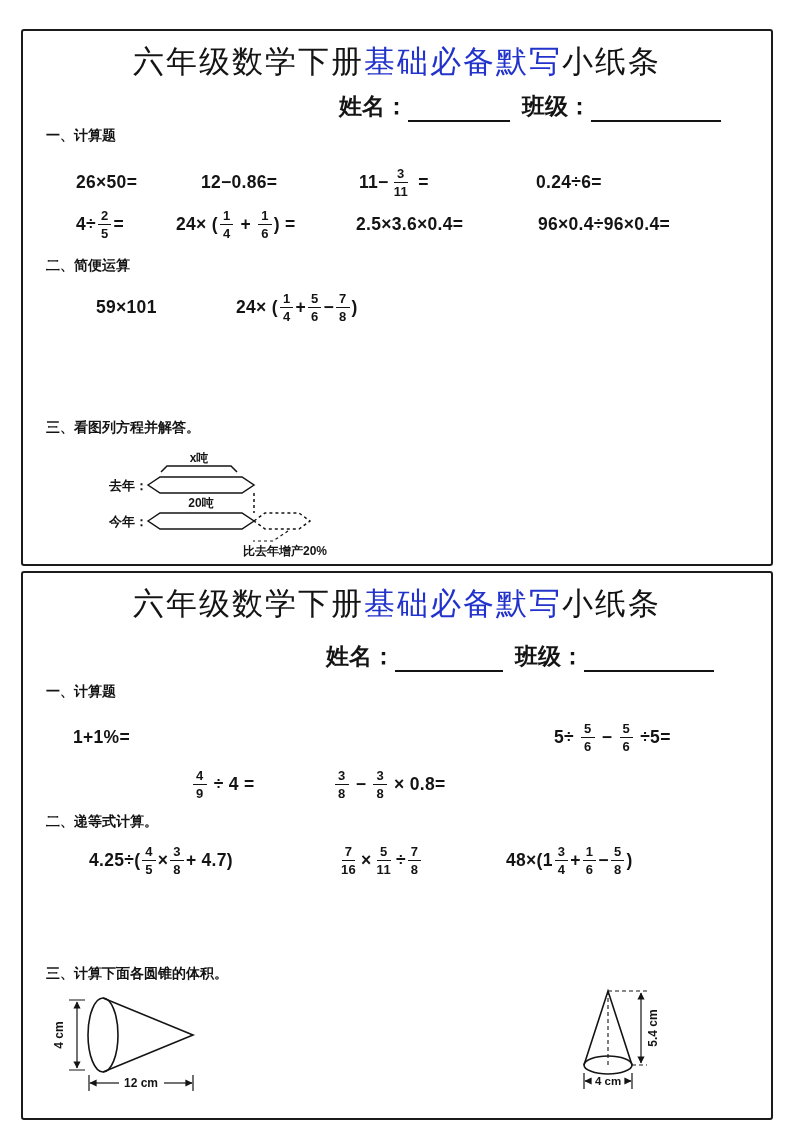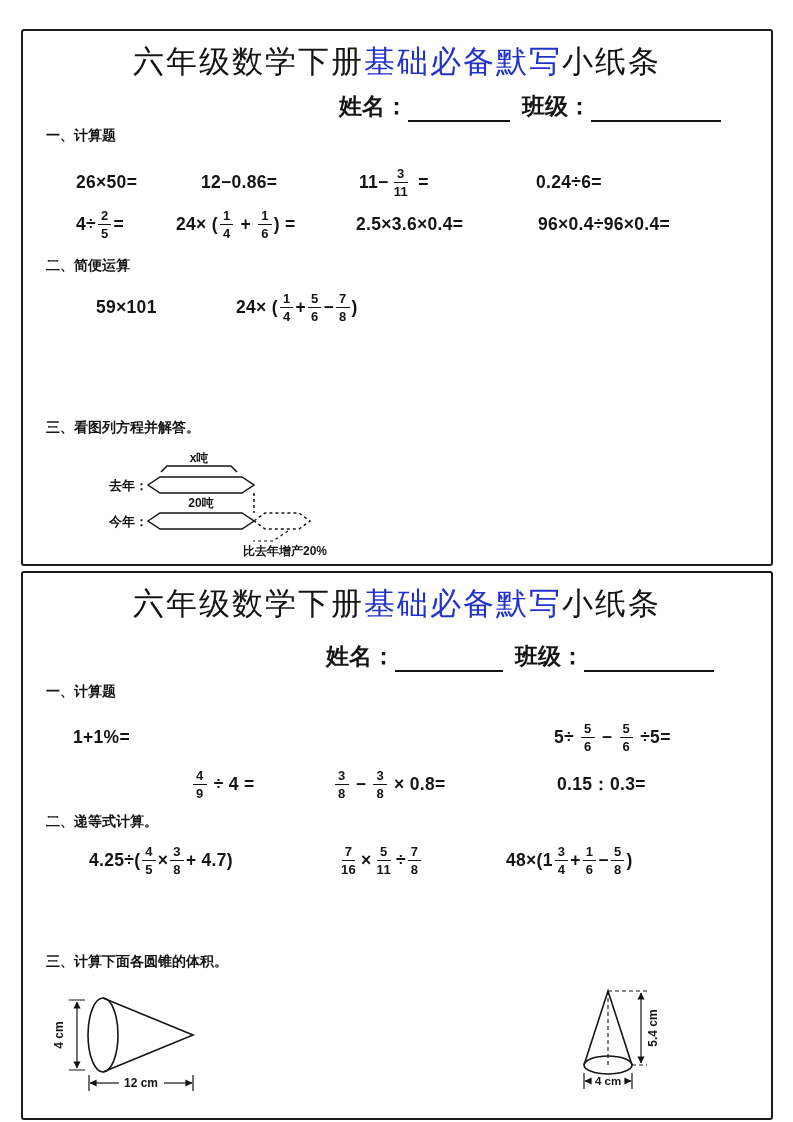--- a/index.html
+++ b/index.html
@@ -103,29 +103,28 @@
       <span class="blank" style="width:130px"></span>
   </div>
 
   <div class="heading" style="left:23px; top:110px;">一、计算题</div>
 
   <span class="expr" style="left:50px;  top:142px;">1+1%=</span>
   <span class="expr" style="left:531px; top:142px;">5÷ <span class="frac"><span class="num">5</span><span class="den">6</span></span> − <span class="frac"><span class="num">5</span><span class="den">6</span></span> ÷5=</span>
 
   <span class="expr" style="left:168px; top:189px;"><span class="frac"><span class="num">4</span><span class="den">9</span></span> ÷ 4 =</span>
   <span class="expr" style="left:310px; top:189px;"><span class="frac"><span class="num">3</span><span class="den">8</span></span> − <span class="frac"><span class="num">3</span><span class="den">8</span></span> × 0.8=</span>
-  <span class="expr" style="left:534px; top:189px;">0.15：0.3=</span>
 
   <div class="heading" style="left:23px; top:240px;">二、递等式计算。</div>
 
   <span class="expr" style="left:66px;  top:265px;">4.25÷(<span class="frac"><span class="num">4</span><span class="den">5</span></span>×<span class="frac"><span class="num">3</span><span class="den">8</span></span>+ 4.7)</span>
   <span class="expr" style="left:313px; top:265px;"><span class="frac"><span class="num">7</span><span class="den">16</span></span>×<span class="frac"><span class="num">5</span><span class="den">11</span></span>÷<span class="frac"><span class="num">7</span><span class="den">8</span></span></span>
   <span class="expr" style="left:483px; top:265px;">48×(1<span class="frac"><span class="num">3</span><span class="den">4</span></span>+<span class="frac"><span class="num">1</span><span class="den">6</span></span>−<span class="frac"><span class="num">5</span><span class="den">8</span></span>)</span>
 
-  <div class="heading" style="left:23px; top:380px;">三、计算下面各圆锥的体积。</div>
+  <div class="heading" style="left:23px; top:392px;">三、计算下面各圆锥的体积。</div>
 
   <svg style="left:0px; top:400px;" width="752" height="148" viewBox="0 0 752 148">
     <defs>
       <marker id="ah" markerWidth="8" markerHeight="8" refX="5.5" refY="3" orient="auto-start-reverse">
         <path d="M0,0 L6,3 L0,6 Z" fill="#141414"></path>
       </marker>
     </defs>
 
     <g fill="none" stroke="#141414" stroke-width="1.6">
       <ellipse cx="80" cy="62" rx="15" ry="37"></ellipse>

